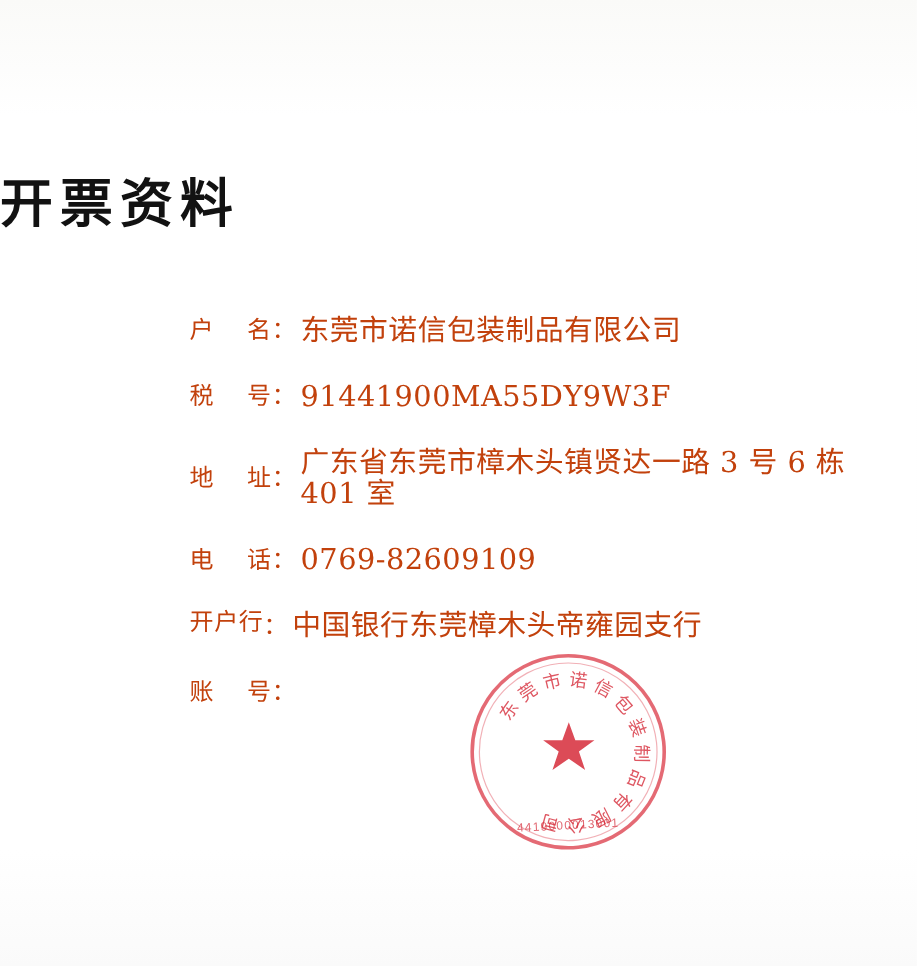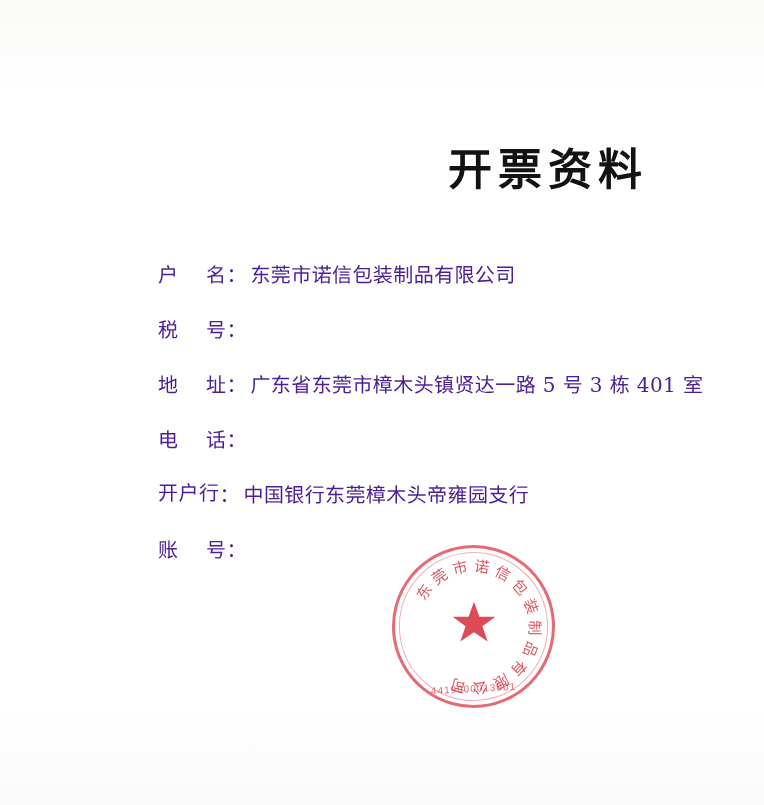--- a/index.html
+++ b/index.html
@@ -29,62 +29,62 @@
     background:
       linear-gradient(180deg, rgba(250,250,248,1) 0%, rgba(255,255,255,1) 12%, rgba(255,255,255,1) 88%, rgba(250,250,250,1) 100%);
     pointer-events: none;
   }
 
   .doc-title {
     position: absolute;
     top: 134px;
     left: 0;
     width: 648px;
-    text-align: right;
+    text-align: left;
     font-size: 44px;
     font-weight: bold;
     letter-spacing: 6px;
     font-family: "DejaVu Serif", "Liberation Serif", serif;
     color: #121212;
   }
 
   .fields {
     position: absolute;
     top: 262px;
     left: 158px;
     width: 560px;
   }
 
   .field-row {
     display: flex;
     align-items: center;
     margin-bottom: 29px;
     font-size: 20px;
     line-height: 26px;
-    color: #4c1d95;
+    color: #c2410c;
   }
 
   .field-label {
     flex: 0 0 auto;
     white-space: pre;
     font-family: "DejaVu Serif", "Liberation Serif", serif;
     font-size: 20px;
     letter-spacing: 0.5px;
   }
 
   .field-sep {
     flex: 0 0 auto;
     padding-right: 4px;
     font-family: "DejaVu Serif", "Liberation Serif", serif;
   }
 
   .field-value {
     flex: 1 1 auto;
     font-family: "DejaVu Serif", "Liberation Serif", serif;
-    font-size: 20px;
+    font-size: 24px;
     letter-spacing: 0.4px;
   }
 
   .field-row.wide-label .field-label {
     letter-spacing: 0.5px;
     font-family: Liberation Mono, monospace;
   }
 
   
   .seal {
@@ -157,31 +157,33 @@
 
     <div class="field-row">
       <span class="field-label">户    名</span>
       <span class="field-sep">：</span>
       <span class="field-value">东莞市诺信包装制品有限公司</span>
     </div>
 
     <div class="field-row">
       <span class="field-label">税    号</span>
       <span class="field-sep">：</span>
+      <span class="field-value">91441900MA55DY9W3F</span>
     </div>
 
     <div class="field-row">
       <span class="field-label">地    址</span>
       <span class="field-sep">：</span>
-      <span class="field-value">广东省东莞市樟木头镇贤达一路 5 号 3 栋 401 室</span>
+      <span class="field-value">广东省东莞市樟木头镇贤达一路 3 号 6 栋 401 室</span>
     </div>
 
     <div class="field-row">
       <span class="field-label">电    话</span>
       <span class="field-sep">：</span>
+      <span class="field-value">0769-82609109</span>
     </div>
 
     <div class="field-row wide-label">
       <span class="field-label">开户行</span>
       <span class="field-sep">：</span>
       <span class="field-value"> 中国银行东莞樟木头帝雍园支行</span>
     </div>
 
     <div class="field-row">
       <span class="field-label">账    号</span>

